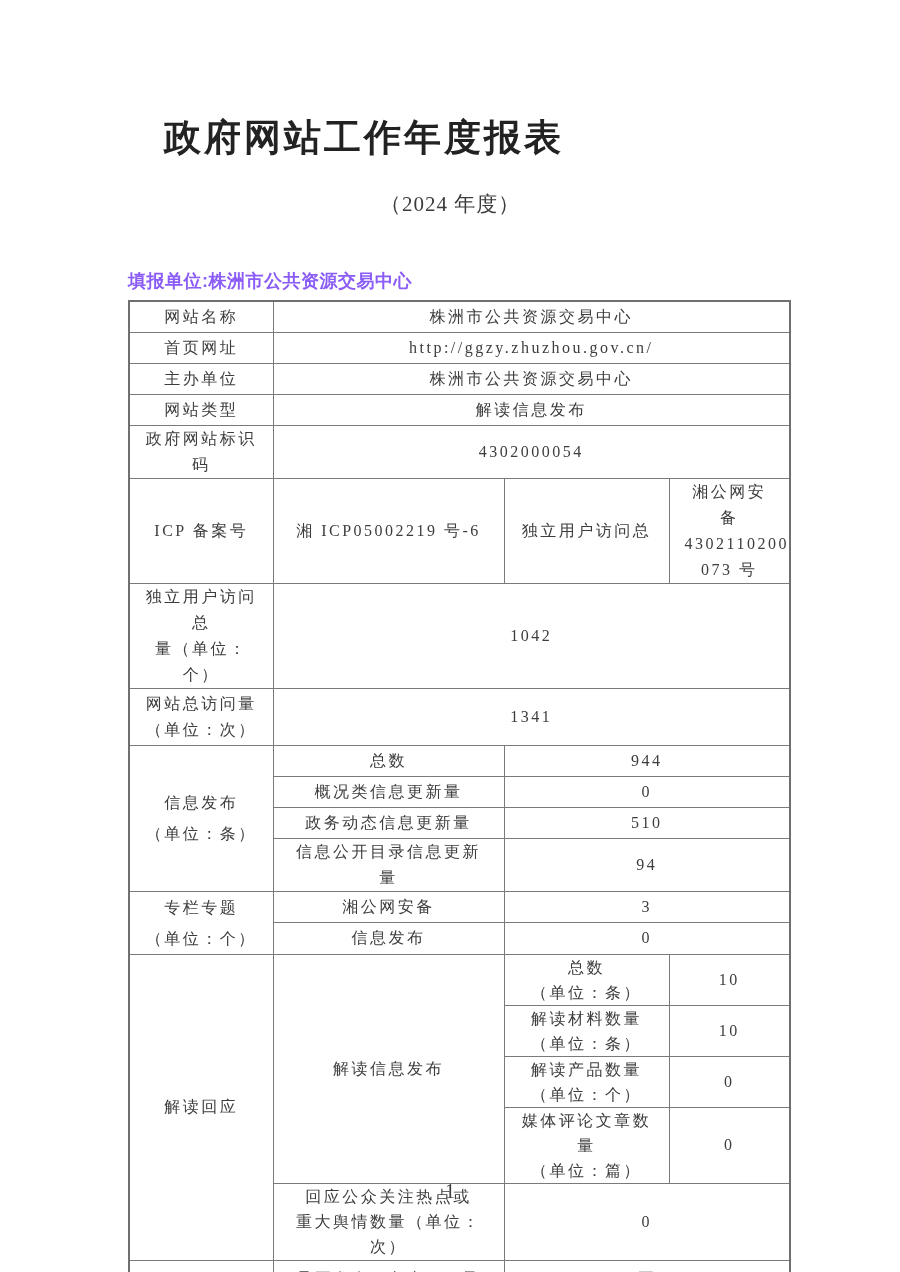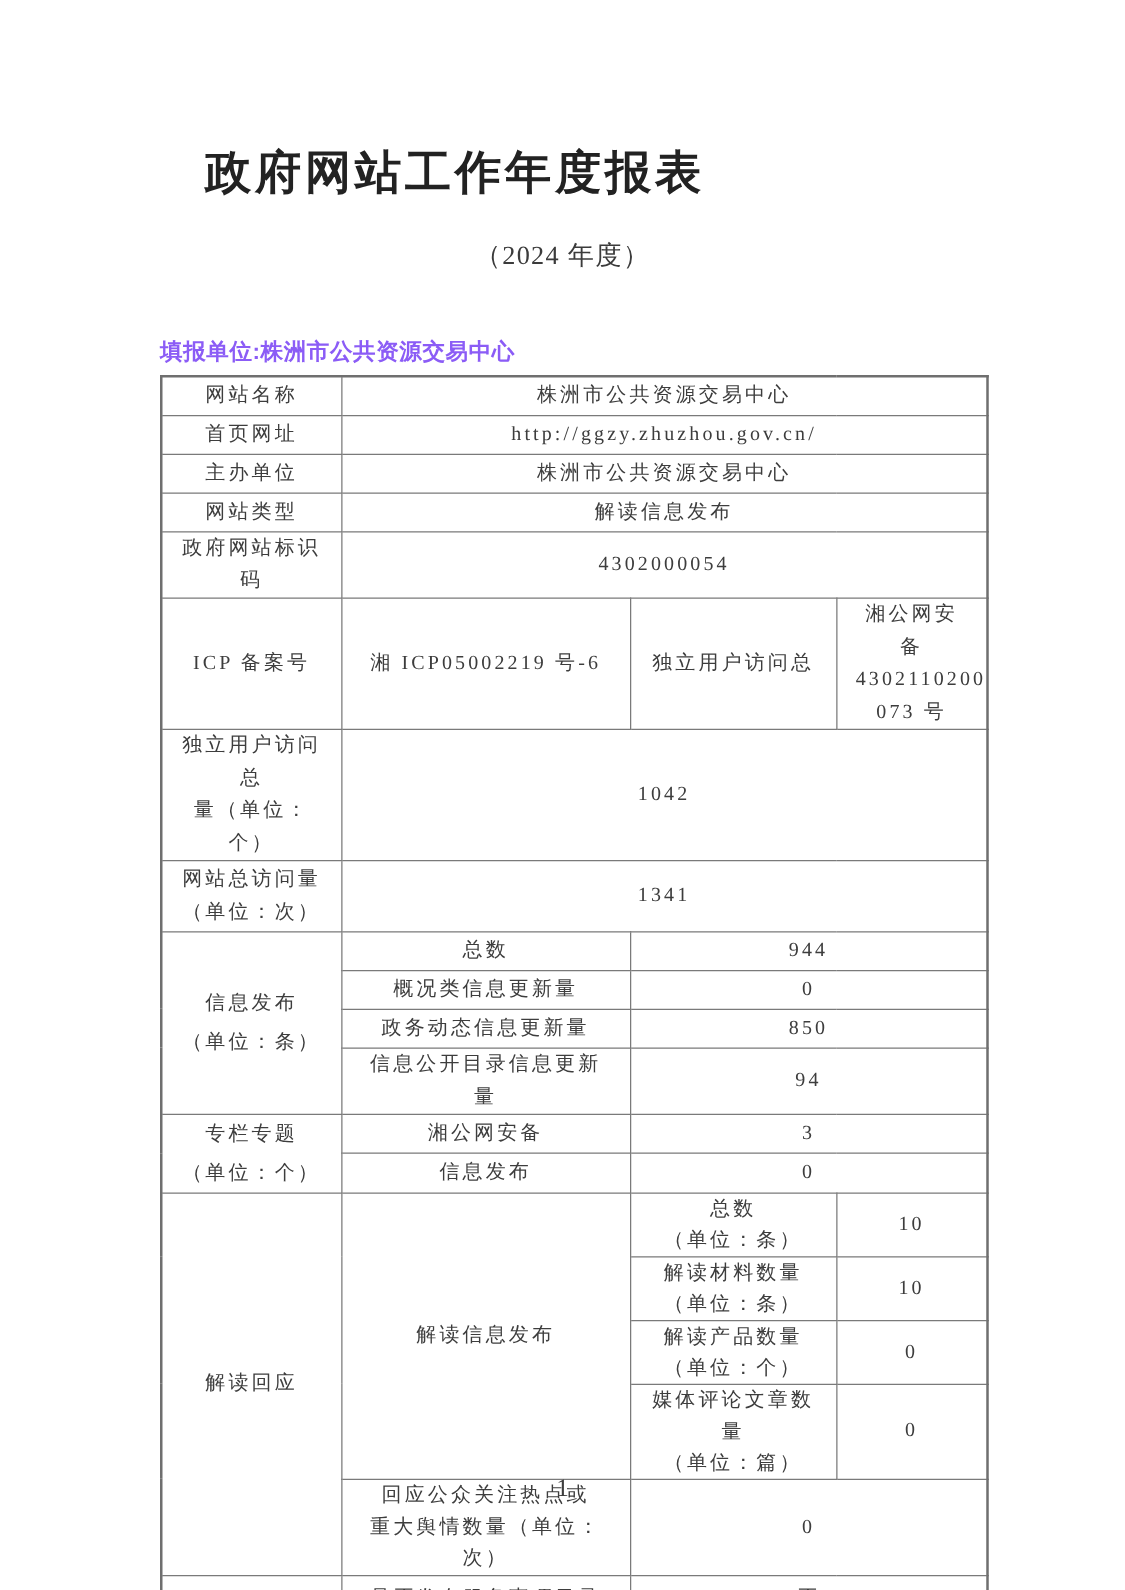--- a/index.html
+++ b/index.html
@@ -150,21 +150,21 @@
 （单位：条）</td>
         <td>总数</td>
         <td colspan="2" class="latin">944</td>
       </tr>
       <tr class="h31">
         <td>概况类信息更新量</td>
         <td colspan="2" class="latin">0</td>
       </tr>
       <tr class="h31">
         <td>政务动态信息更新量</td>
-        <td colspan="2" class="latin">850</td>
+        <td colspan="2" class="latin">510</td>
       </tr>
       <tr class="h31">
         <td>信息公开目录信息更新量</td>
         <td colspan="2" class="latin">94</td>
       </tr>
       <tr class="h31">
         <td rowspan="2" class="pre" style="line-height:31px">专栏专题
 （单位：个）</td>
         <td>湘公网安备</td>
         <td colspan="2" class="latin">3</td>

